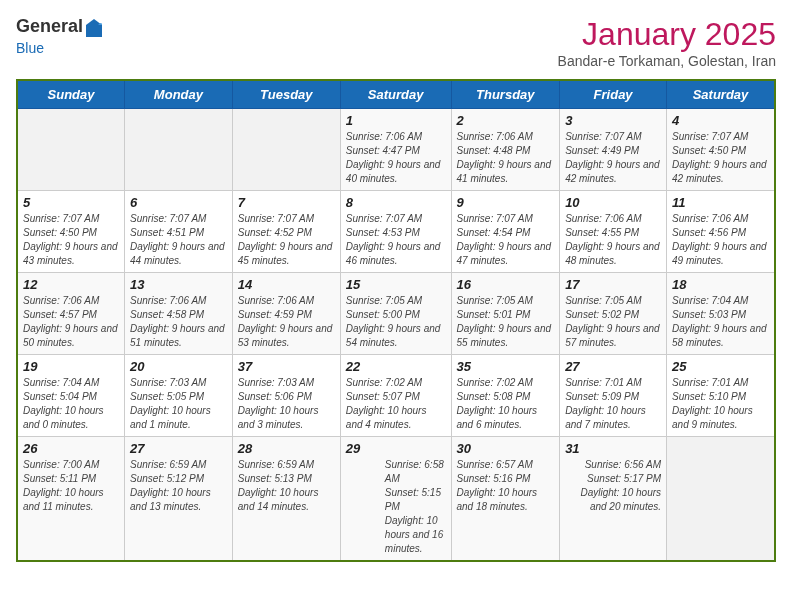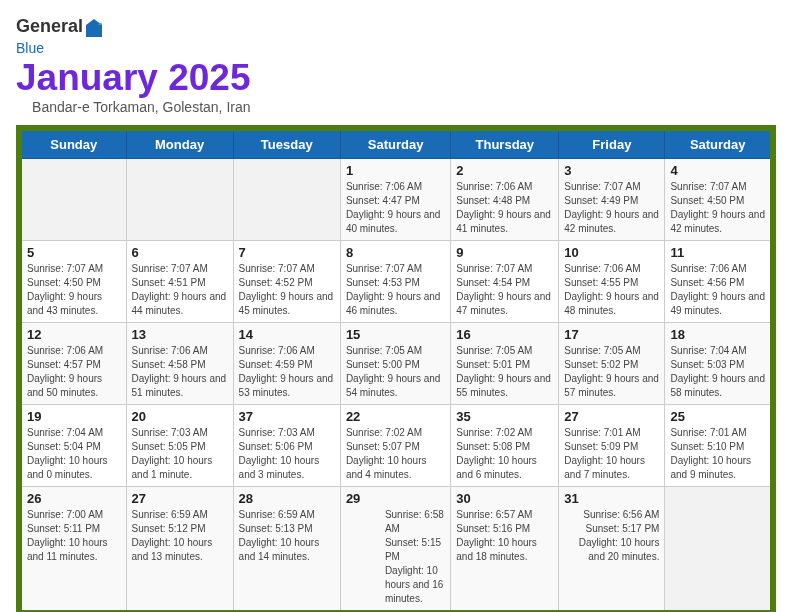--- a/index.html
+++ b/index.html
@@ -8,42 +8,42 @@
       background: #fff;
       width: 792px;
       min-height: 612px;
       padding: 16px;
     }
     .header {
       display: flex;
       justify-content: space-between;
       align-items: flex-start;
       margin-bottom: 10px;
-      flex-direction: column;
     }
     .logo {
       display: flex;
       align-items: center;
     }
     .title-block {
       text-align: right;
     }
     .month-title {
-      font-size: 37px;
-      font-weight: bold;
-      color: #6d28d9;
+      font-size: 32px;
+      font-weight: normal;
+      color: #be185d;
     }
     .subtitle {
       font-size: 14px;
       color: #555;
     }
     .calendar {
       width: 100%;
       border-collapse: collapse;
-      border: 6px solid #4d7c0f;
+      border: 2px solid #4d7c0f;
+      font-style: italic;
     }
     .calendar th {
       background: #1a6bb5;
       color: #fff;
       text-align: center;
       padding: 6px 4px;
       font-size: 13px;
       border: 1px solid #1558a0;
     }
     .calendar td {

